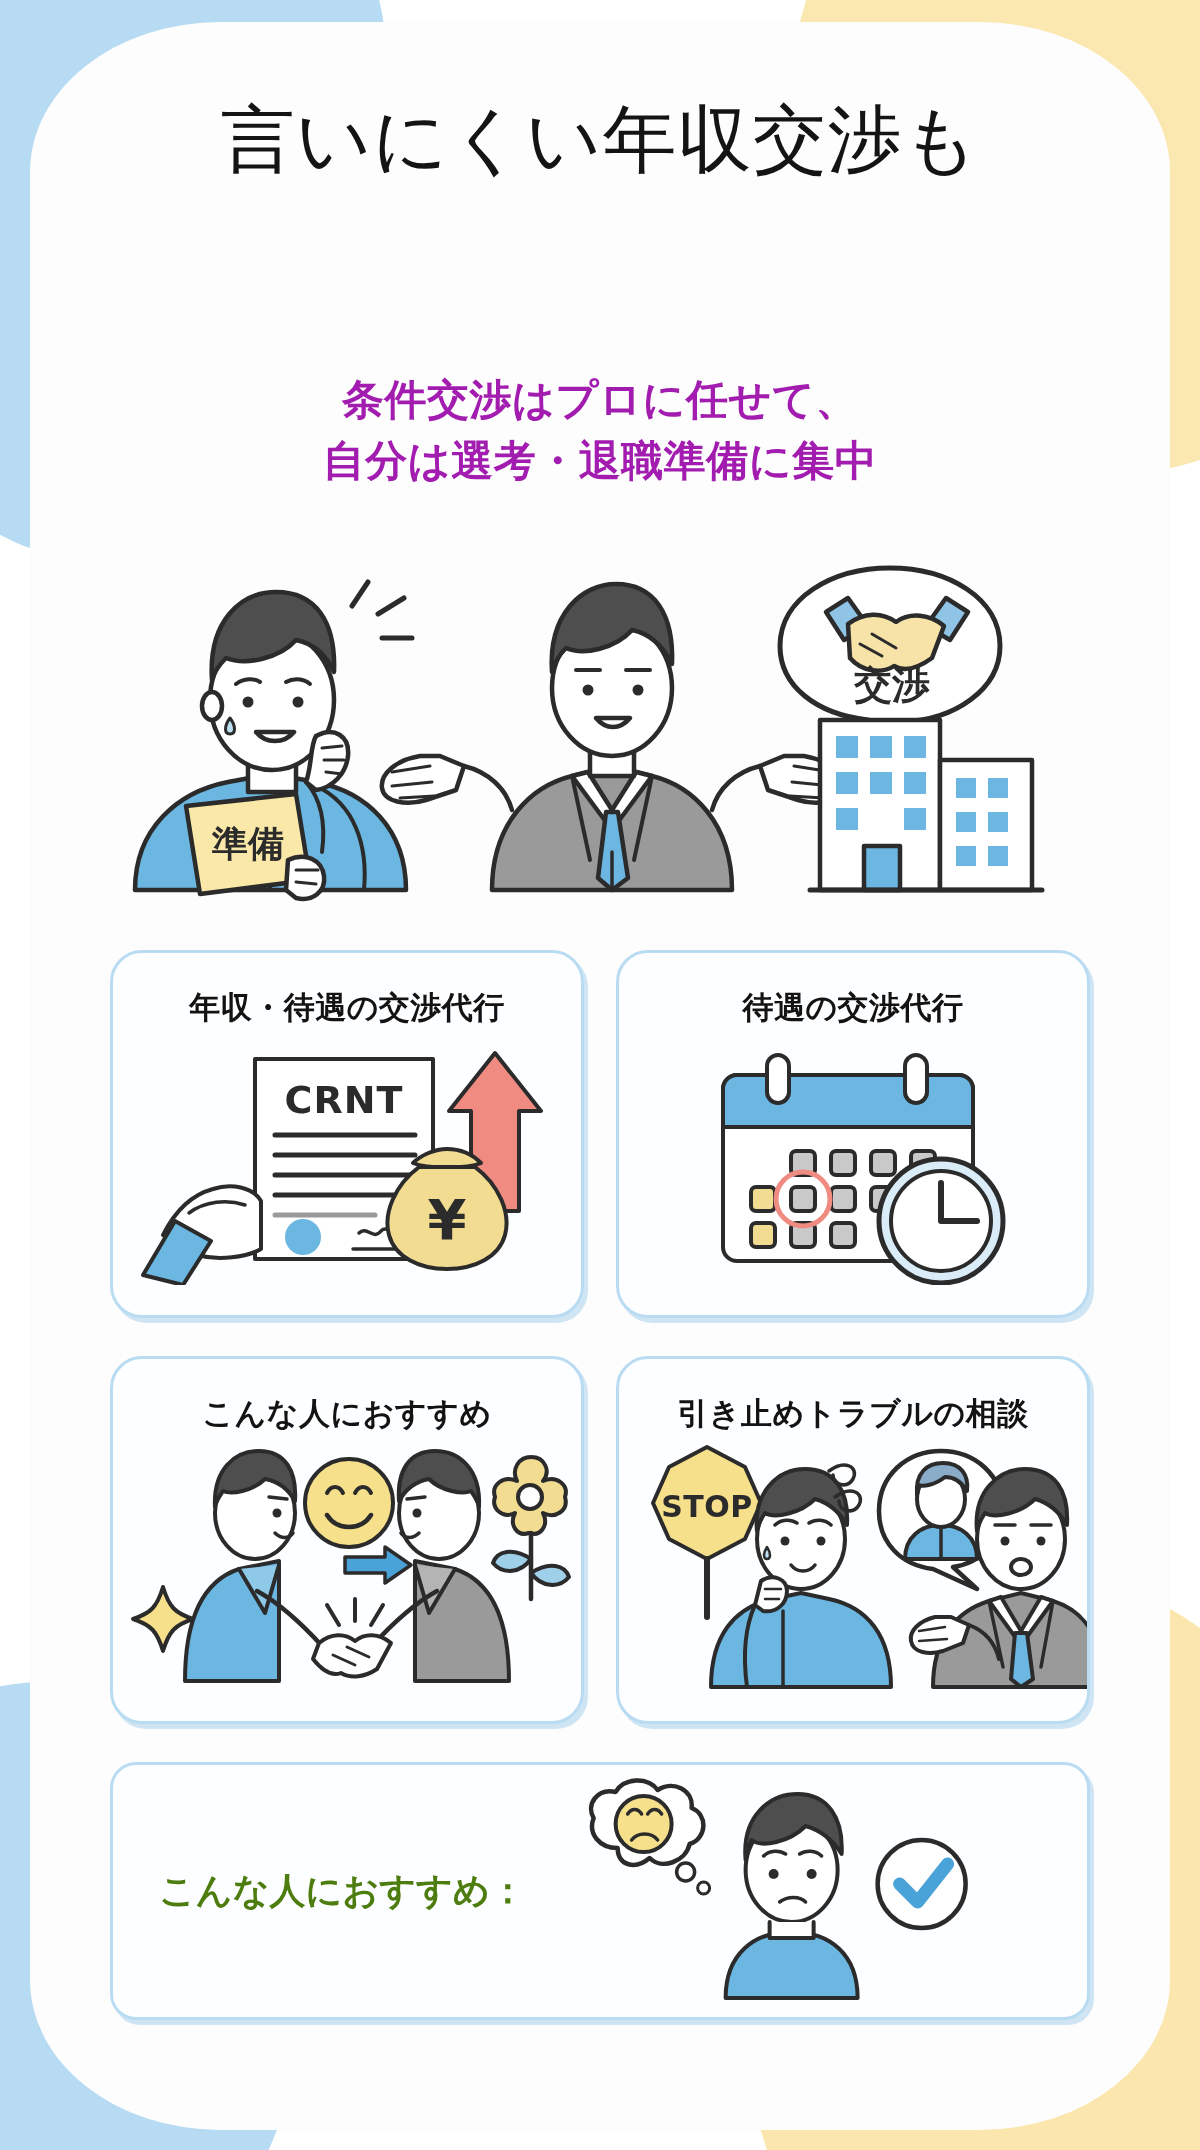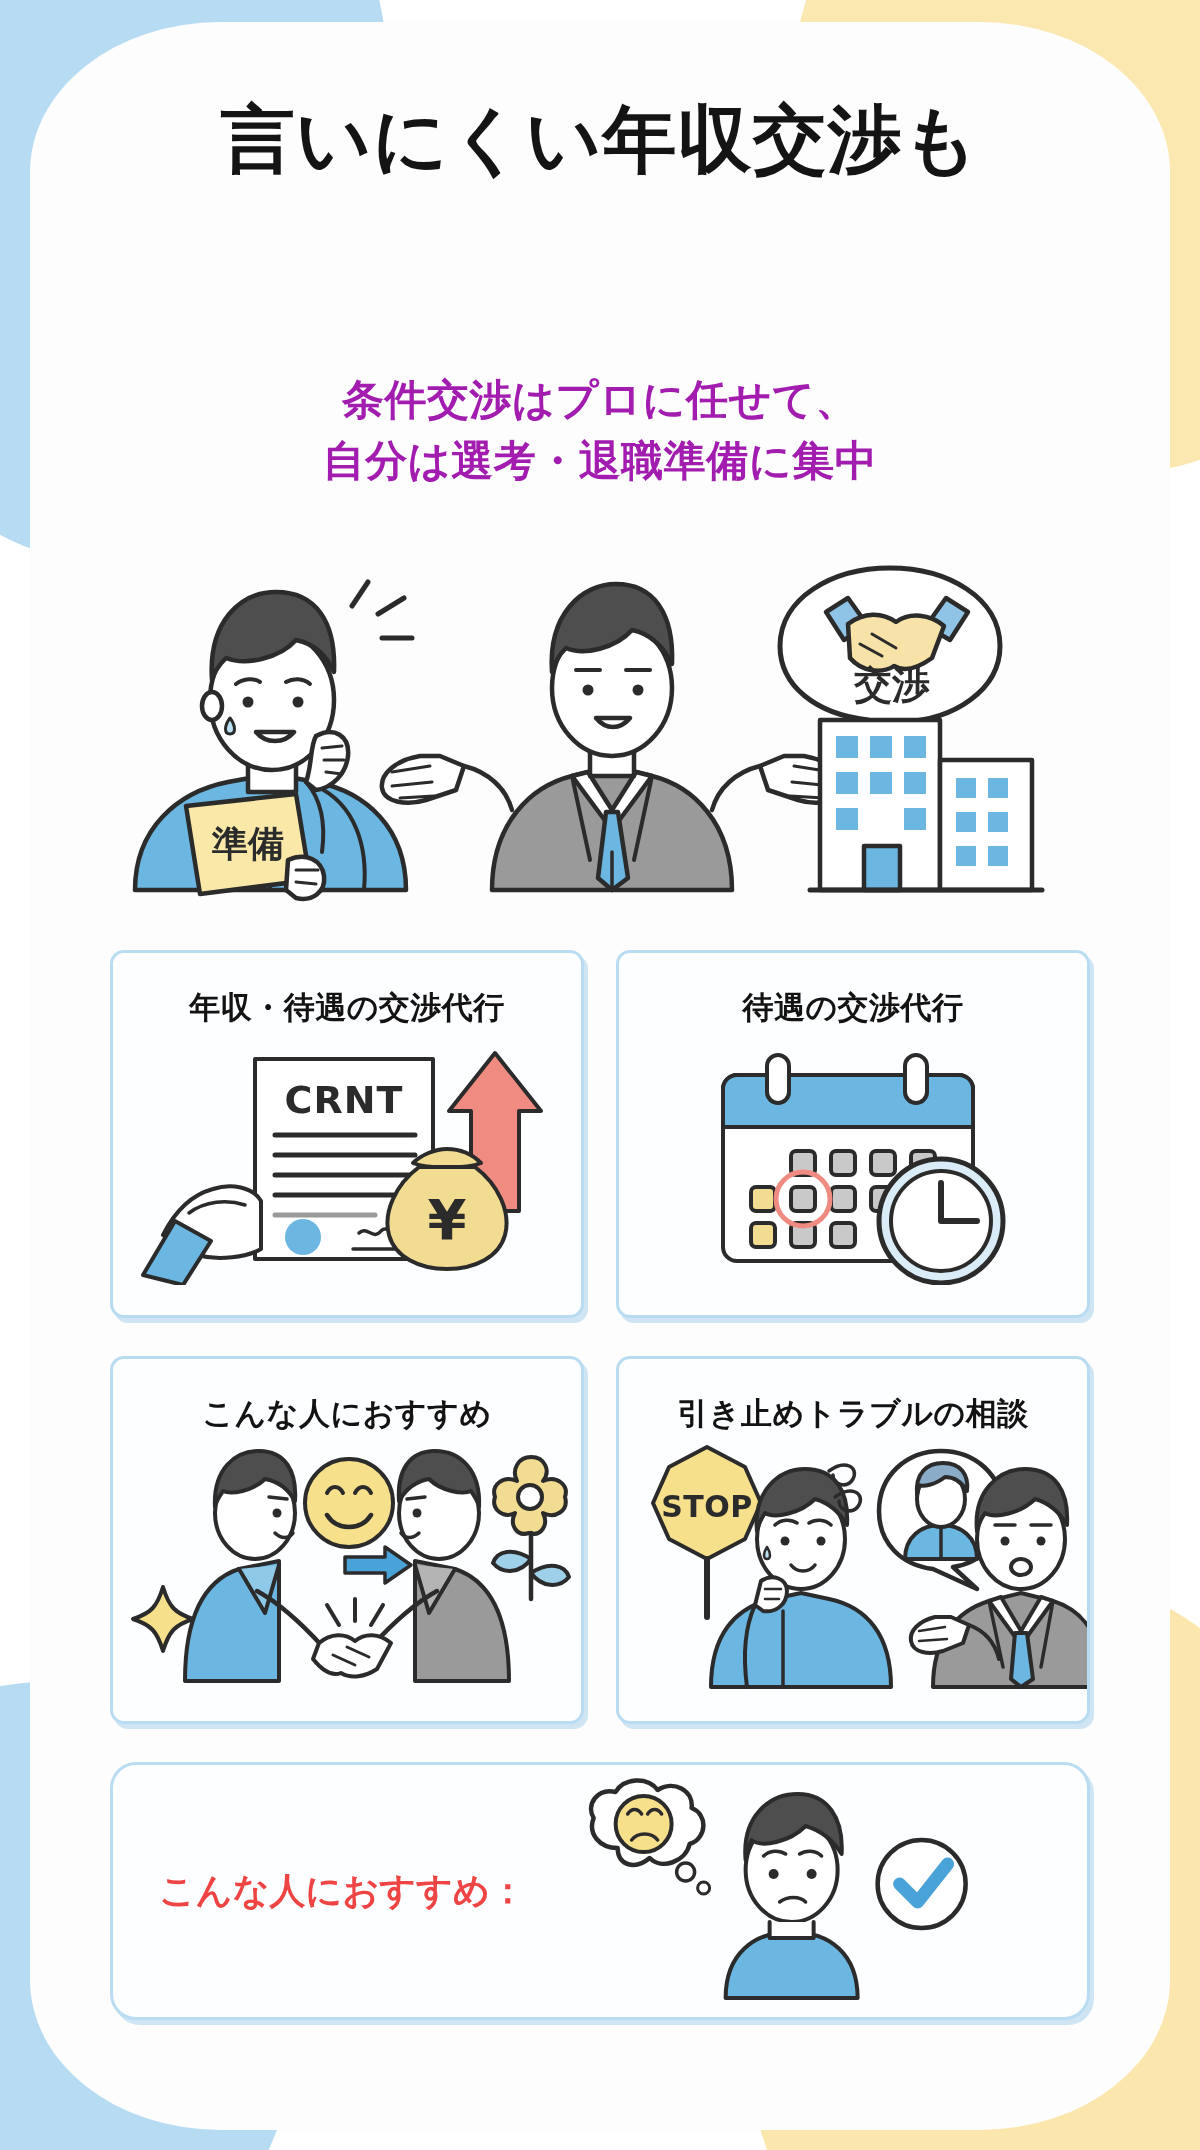--- a/index.html
+++ b/index.html
@@ -43,40 +43,40 @@
     position:absolute; left:30px; top:22px;
     width:1140px; height:2108px;
     background:#fdfdfd;
     border-radius:190px 190px 190px 190px / 150px 150px 150px 150px;
     box-shadow:0 0 0 0 rgba(0,0,0,0);
   }
 
   
   #heading-block { position:absolute; left:0; top:96px; width:1200px; text-align:center; }
   .title-line {
-    font-size:74px; font-weight:700; color:#141414;
+    font-size:74px; font-weight:400; color:#141414;
     letter-spacing:1px; line-height:1.18; white-space:nowrap;
   }
   #subtitle-block { position:absolute; left:0; top:370px; width:1200px; text-align:center; }
   .sub-line {
     font-size:42px; font-weight:700; color:#a21caf;
     letter-spacing:0.5px; line-height:1.45; white-space:nowrap;
   }
 
   
   #hero { position:absolute; left:120px; top:560px; width:960px; height:350px; }
 
   
   #cards { position:absolute; left:110px; top:950px; width:980px; }
   .row { display:flex; gap:32px; margin-bottom:38px; }
   .card {
     position:relative; flex:1 1 0;
     background:#fdfeff;
     border:3px solid #b9dcf2;
-    border-radius:14px;
+    border-radius:32px;
     box-shadow:4px 5px 0 rgba(169,210,236,0.55);
     height:368px;
     display:flex; flex-direction:column; align-items:center;
     padding-top:34px;
   }
   .card-title {
     font-size:31px; font-weight:700; color:#131313;
     letter-spacing:0.5px; white-space:nowrap;
   }
   .card-art { margin-top:6px; width:100%; height:250px; }
@@ -85,21 +85,21 @@
     position:relative; margin-top:4px;
     background:#fdfeff;
     border:3px solid #b9dcf2;
     border-radius:26px;
     box-shadow:4px 5px 0 rgba(169,210,236,0.55);
     height:258px;
     display:flex; align-items:center; padding:0 46px;
   }
   #wide-card-text { flex:0 0 auto; }
   .wide-line {
-    font-size:36px; font-weight:700; color:#ef4444;
+    font-size:36px; font-weight:700; color:#4d7c0f;
     line-height:1.6; white-space:nowrap;
   }
   #wide-card-art { flex:1 1 auto; height:230px; }
   svg { display:block; }
 </style>
 </head>
 <body>
 
 <div id="stage">
 

